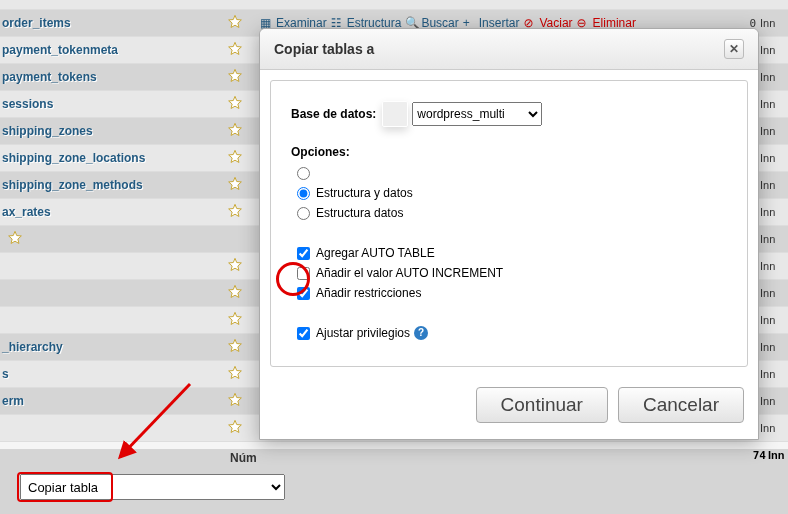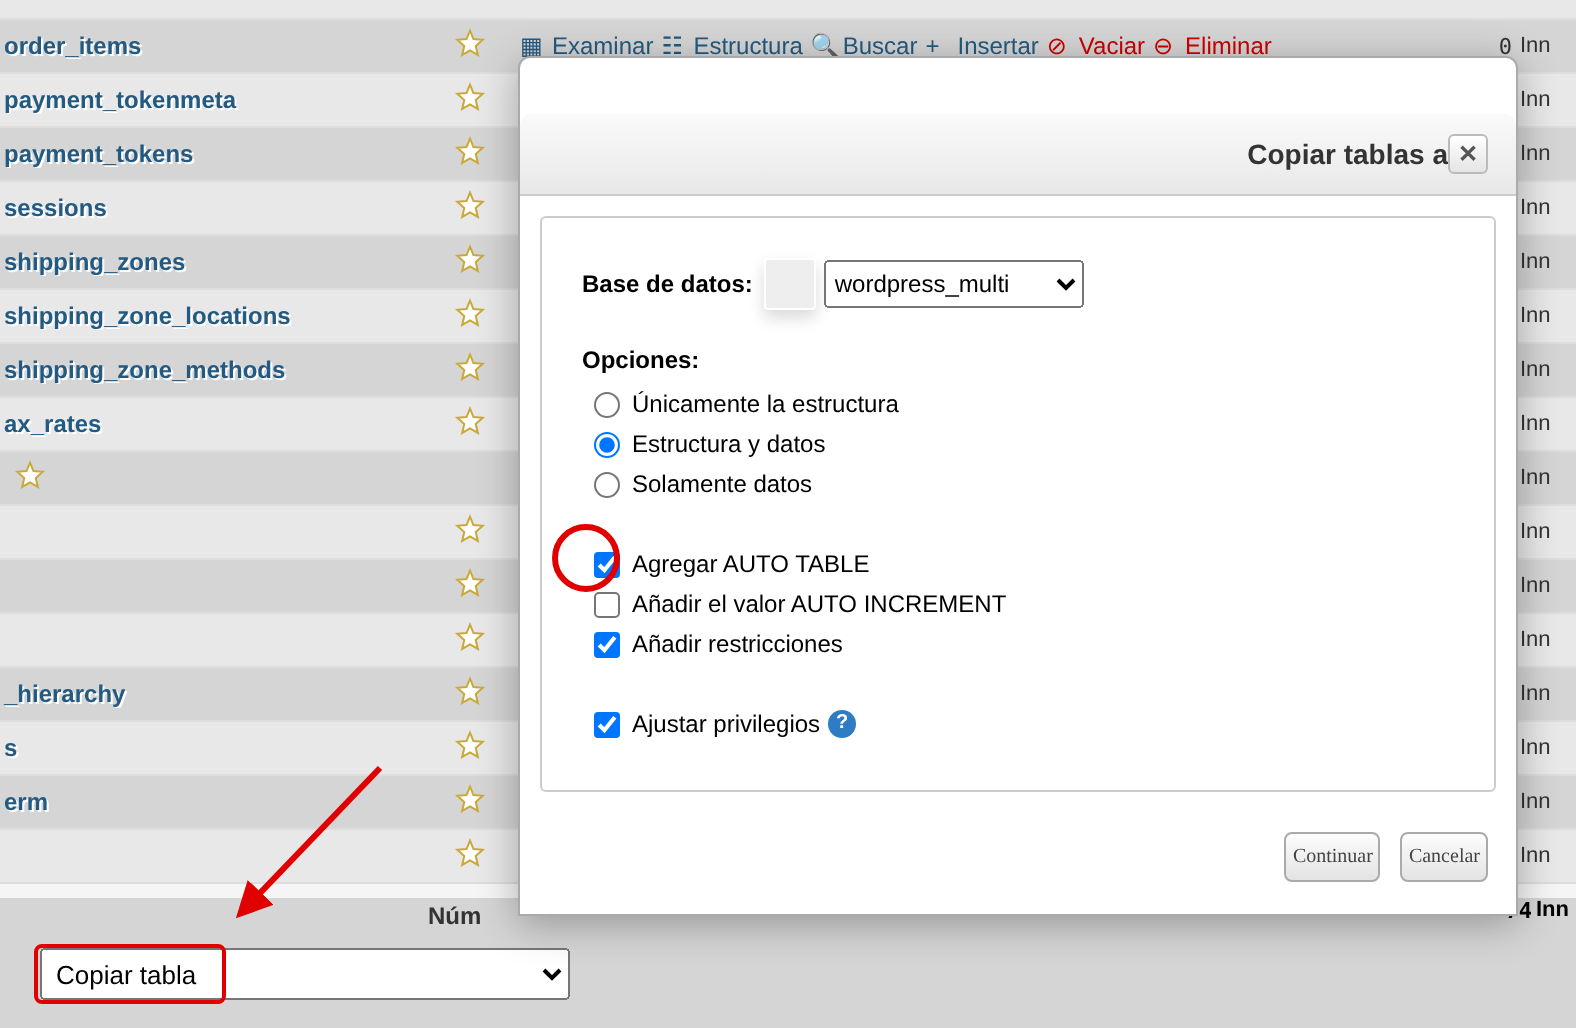--- a/index.html
+++ b/index.html
@@ -25,37 +25,37 @@
   .footer-dd { position: absolute; bottom: 14px; left: 20px; }
   .footer-dd select { width: 265px; height: 26px; font-size: 13px; padding: 3px; }
   
   
   .annot-box1 { position: absolute; border: 2px solid #e00000; border-radius: 4px; width: 96px; height: 30px; left: 17px; bottom: 12px; pointer-events: none; }
   .annot-arrow { position: absolute; left: 110px; bottom: 45px; pointer-events: none; }
   .annot-circle { position: absolute; border: 3px solid #e00000; border-radius: 50%; width: 34px; height: 34px; left: 276px; top: 262px; z-index: 50; pointer-events: none; }
   
   
   .dialog { position: absolute; left: 259px; top: 28px; width: 500px; background: #fff; border: 1px solid #aaa; border-radius: 6px 6px 0 0; box-shadow: 0 4px 20px rgba(0,0,0,.3); z-index: 40; }
-  .dialog-title { background: linear-gradient(#fafafa,#e8e8e8); border-bottom: 1px solid #ccc; border-radius: 6px 6px 0 0; padding: 10px 14px; font-weight: bold; font-size: 14px; color: #333; display: flex; justify-content: flex-end; align-items: center; margin-top: 28px; }
+  .dialog-title { background: linear-gradient(#fafafa,#e8e8e8); border-bottom: 1px solid #ccc; border-radius: 6px 6px 0 0; padding: 10px 14px; font-weight: bold; font-size: 14px; color: #333; display: flex; justify-content: space-between; align-items: center; }
   .dialog-close { width: 20px; height: 20px; border: 1px solid #bbb; border-radius: 3px; background: linear-gradient(#fff,#e5e5e5); display: flex; align-items: center; justify-content: center; cursor: pointer; font-size: 12px; color: #555; }
   .dialog-body { padding: 20px; border: 1px solid #ccc; margin: 10px; border-radius: 3px; position: relative; }
   .row { margin-bottom: 10px; display: flex; align-items: center; }
   .row label { margin-left: 4px; }
   .row.db label.lead { font-weight: bold; margin-right: 6px; margin-left: 0; }
   .row.db select { width: 130px; height: 24px; font-size: 12px; }
   .db-icon { width: 26px; height: 26px; background: #eee; border: 1px solid #fff; margin-right: 4px; border-radius: 2px; box-shadow: 0 4px 8px rgba(0,0,0,.15); }
   .opts-head { font-weight: bold; margin: 18px 0 8px; }
   .ck-row { margin: 6px 0; display: flex; align-items: center; }
   .ck-row input { margin-left: 6px; margin-right: 6px; }
   .spacer { height: 14px; }
   .help-ic { display:inline-block; width:14px; height:14px; background:#2e7cc3; color:#fff; border-radius:50%; font-size:10px; text-align:center; line-height:14px; margin-left:4px; font-weight:bold; }
   .dialog-footer { padding: 10px 14px 16px; display: flex; justify-content: flex-end; gap: 10px; }
-  .btn { padding: 6px 3px; border: 1px solid #aaa; border-radius: 4px; background: linear-gradient(#fdfdfd,#e3e3e3); cursor: pointer; font-size: 10px; color: #444; font-family: Liberation Serif, serif; }
-  
-  .num-header { position: absolute; bottom: 49px; left: 214px; font-weight: bold; color: #333; }
+  .btn { padding: 6px 24px; border: 1px solid #aaa; border-radius: 4px; background: linear-gradient(#fdfdfd,#e3e3e3); cursor: pointer; font-size: 19px; color: #444; }
+  
+  .num-header { position: absolute; bottom: 49px; left: 230px; font-weight: bold; color: #333; }
   .total-num { position: absolute; right: 22px; top: 449px; font-family: monospace; font-size: 11px; font-weight: bold; }
   .total-eng { position: absolute; right: 0; top: 449px; width: 20px; font-size: 11px; font-weight: bold; overflow: hidden; }
 </style>
 </head>
 <body>
 
 <div class="bg-table">
     <div class="bg-row even" style="height: 10px;"></div>
     <div class="bg-row odd">
       <span class="tbl-name">order_items</span>
@@ -242,29 +242,28 @@
     <div class="row db">
       <label class="lead">Base de datos:</label>
       <span class="db-icon"></span>
       <select>
         <option>wordpress_multi</option>
       </select>
     </div>
     <div class="opts-head">Opciones:</div>
     <div class="ck-row">
       <input type="radio" name="copt" style="">
-      <label>Únicamente la estructura</label>
     </div>
     <div class="ck-row">
       <input type="radio" name="copt" checked="" style="">
       <label>Estructura y datos</label>
     </div>
     <div class="ck-row">
       <input type="radio" name="copt" style="">
-      <label>Solamente datos</label>
+      <label>Estructura datos</label>
     </div>
     <div class="spacer"></div>
     <div class="ck-row">
       <input type="checkbox" checked="" style="">
       <label>Agregar AUTO TABLE</label>
     </div>
     <div class="ck-row">
       <input type="checkbox" style="">
       <label>Añadir el valor AUTO INCREMENT</label>
     </div>

